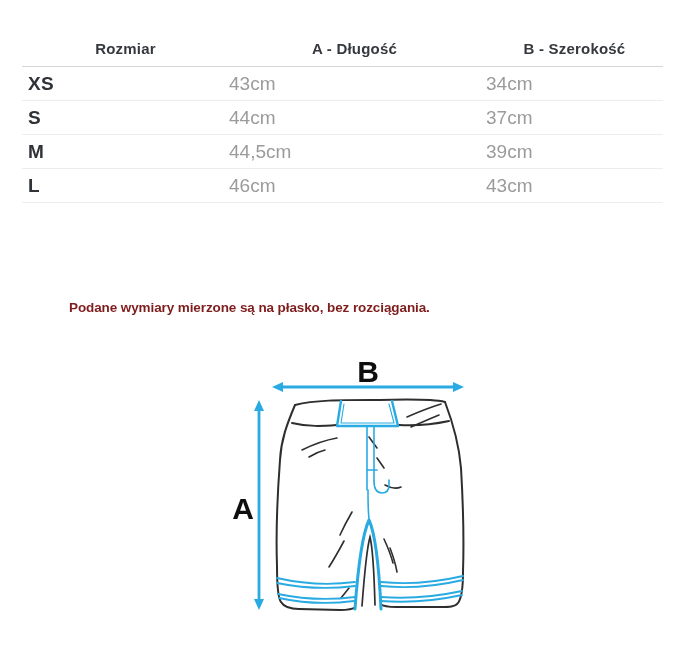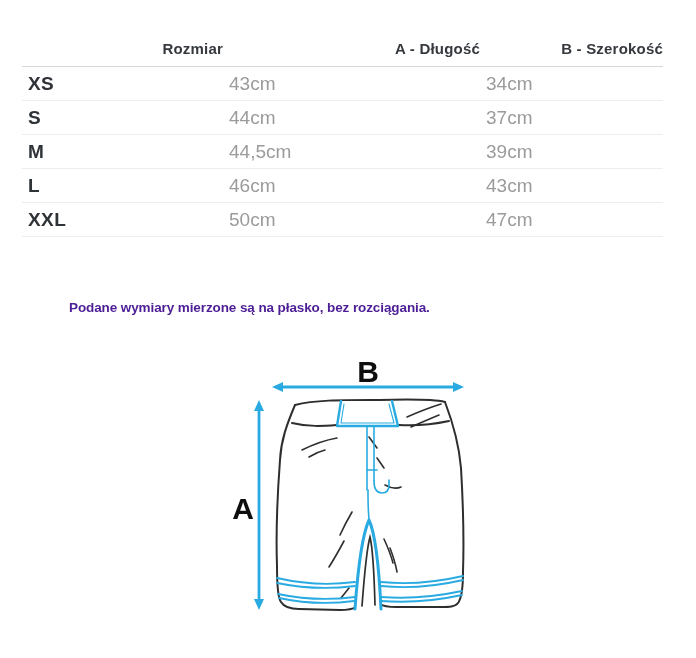--- a/index.html
+++ b/index.html
@@ -7,35 +7,35 @@
   body {
     width: 696px; height: 658px;
     position: relative; overflow: hidden;
     font-family: "Liberation Sans", sans-serif;
   }
 
   
   .table-wrap { position: absolute; left: 22px; top: 38px; width: 641px; }
   table.size-table { border-collapse: collapse; width: 100%; table-layout: fixed; }
   .size-table th {
-    text-align: right; font-size: 15px; font-weight: 700; color: #35393e;
+    text-align: center; font-size: 15px; font-weight: 700; color: #35393e;
     letter-spacing: .2px; padding: 2px 0 9px 6px;
     border-bottom: 1px solid #d6d6d6; vertical-align: middle;
   }
   .size-table td {
     height: 34px; border-bottom: 1px solid #ededed;
     padding: 0 0 0 6px; font-size: 19px; vertical-align: middle;
   }
   .size-table td.size { font-weight: 700; color: #2f3338; letter-spacing: .4px; }
   .size-table td.val  { color: #9b9b9b; margin-top: 14px; }
 
   
   .note {
     position: absolute; left: 22px; top: 300px;
-    font-size: 13.5px; font-weight: 700; color: #4c1d95; letter-spacing: -0.1px; padding-left: 47px;
+    font-size: 13.5px; font-weight: 700; color: #7f1d1d; letter-spacing: -0.1px; padding-left: 47px;
   }
 
   
   .diagram { position: absolute; left: 225px; top: 350px; width: 255px; height: 300px; }
   .dim-label { font-family: "Liberation Sans", sans-serif; font-weight: 700; font-size: 30px; fill: #0e0e0e; }
 </style>
 </head>
 <body>
 
 <div class="table-wrap">
@@ -65,25 +65,20 @@
       </tr>
       <tr>
         <td class="size">M</td>
         <td class="val">44,5cm</td>
         <td class="val">39cm</td>
       </tr>
       <tr>
         <td class="size">L</td>
         <td class="val">46cm</td>
         <td class="val">43cm</td>
-      </tr>
-      <tr>
-        <td class="size">XXL</td>
-        <td class="val">50cm</td>
-        <td class="val">47cm</td>
       </tr>
     </tbody>
   </table>
 </div>
 
 <div class="note">Podane wymiary mierzone są na płasko, bez rozciągania.</div>
 
 <svg class="diagram" viewBox="225 350 255 300" width="255" height="300" xmlns="http://www.w3.org/2000/svg">
 
   <g fill="none" stroke-width="2" stroke-linecap="round" stroke-linejoin="round" stroke="#2e2e2e">

